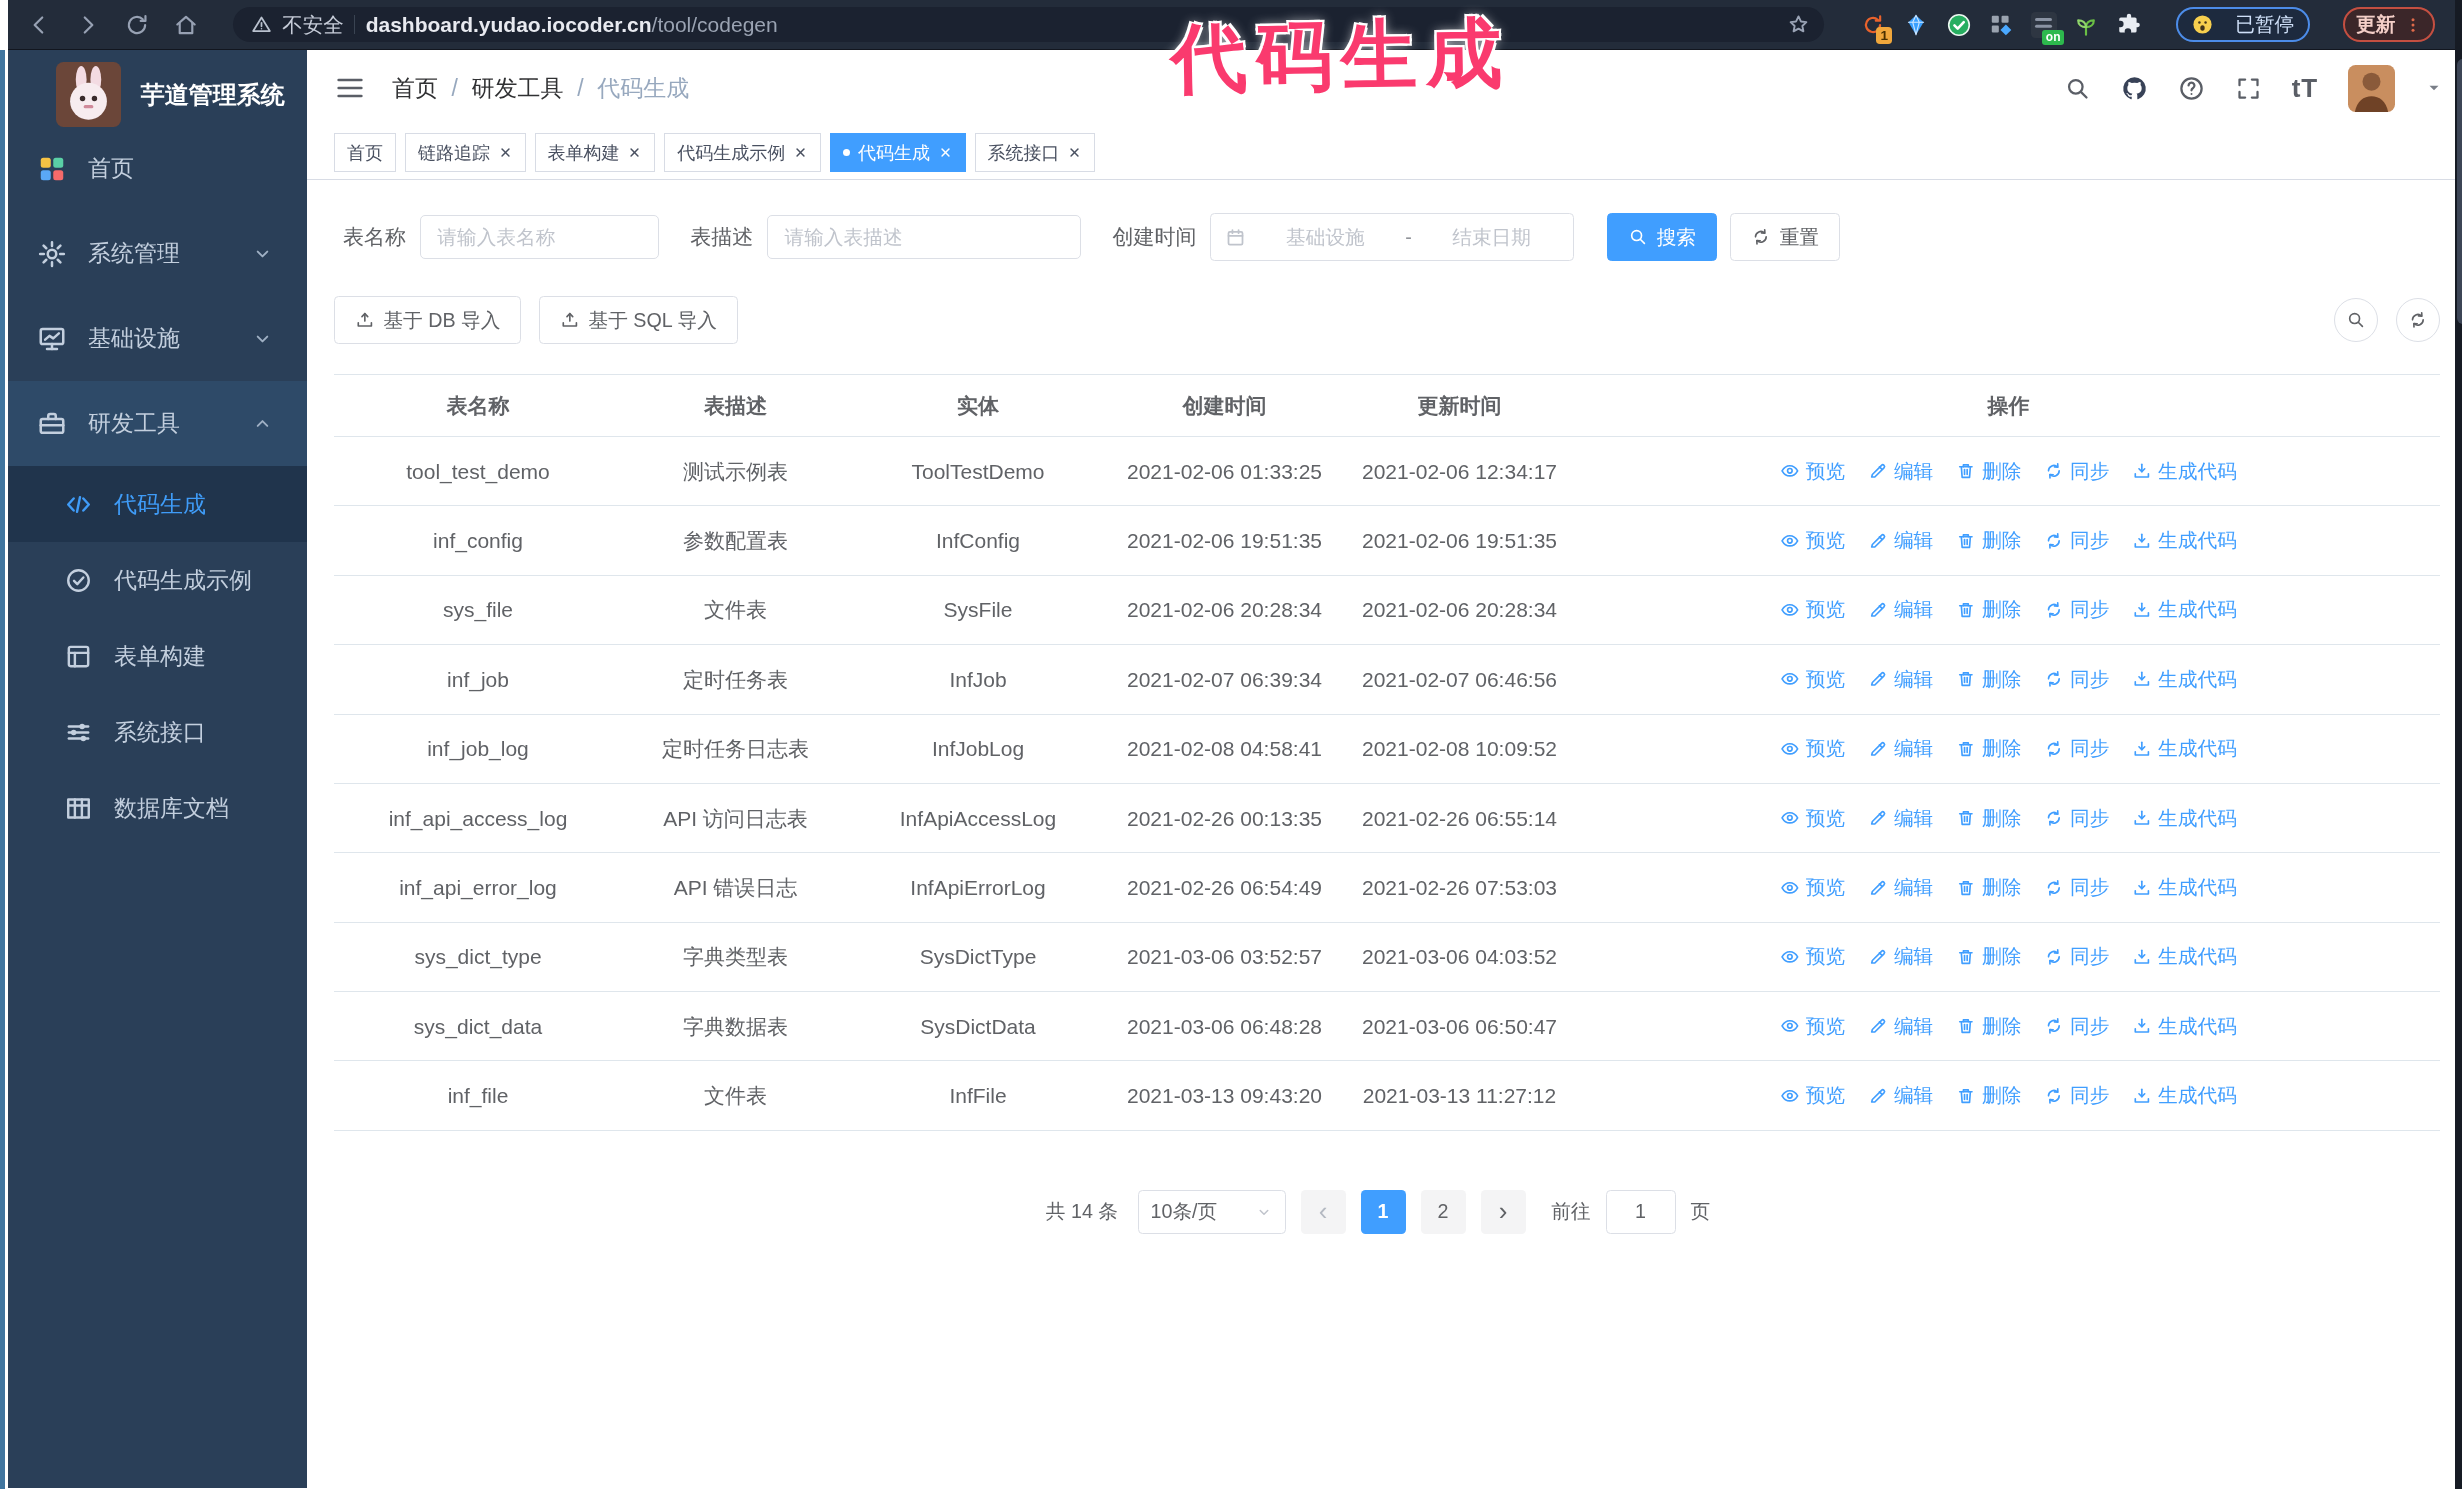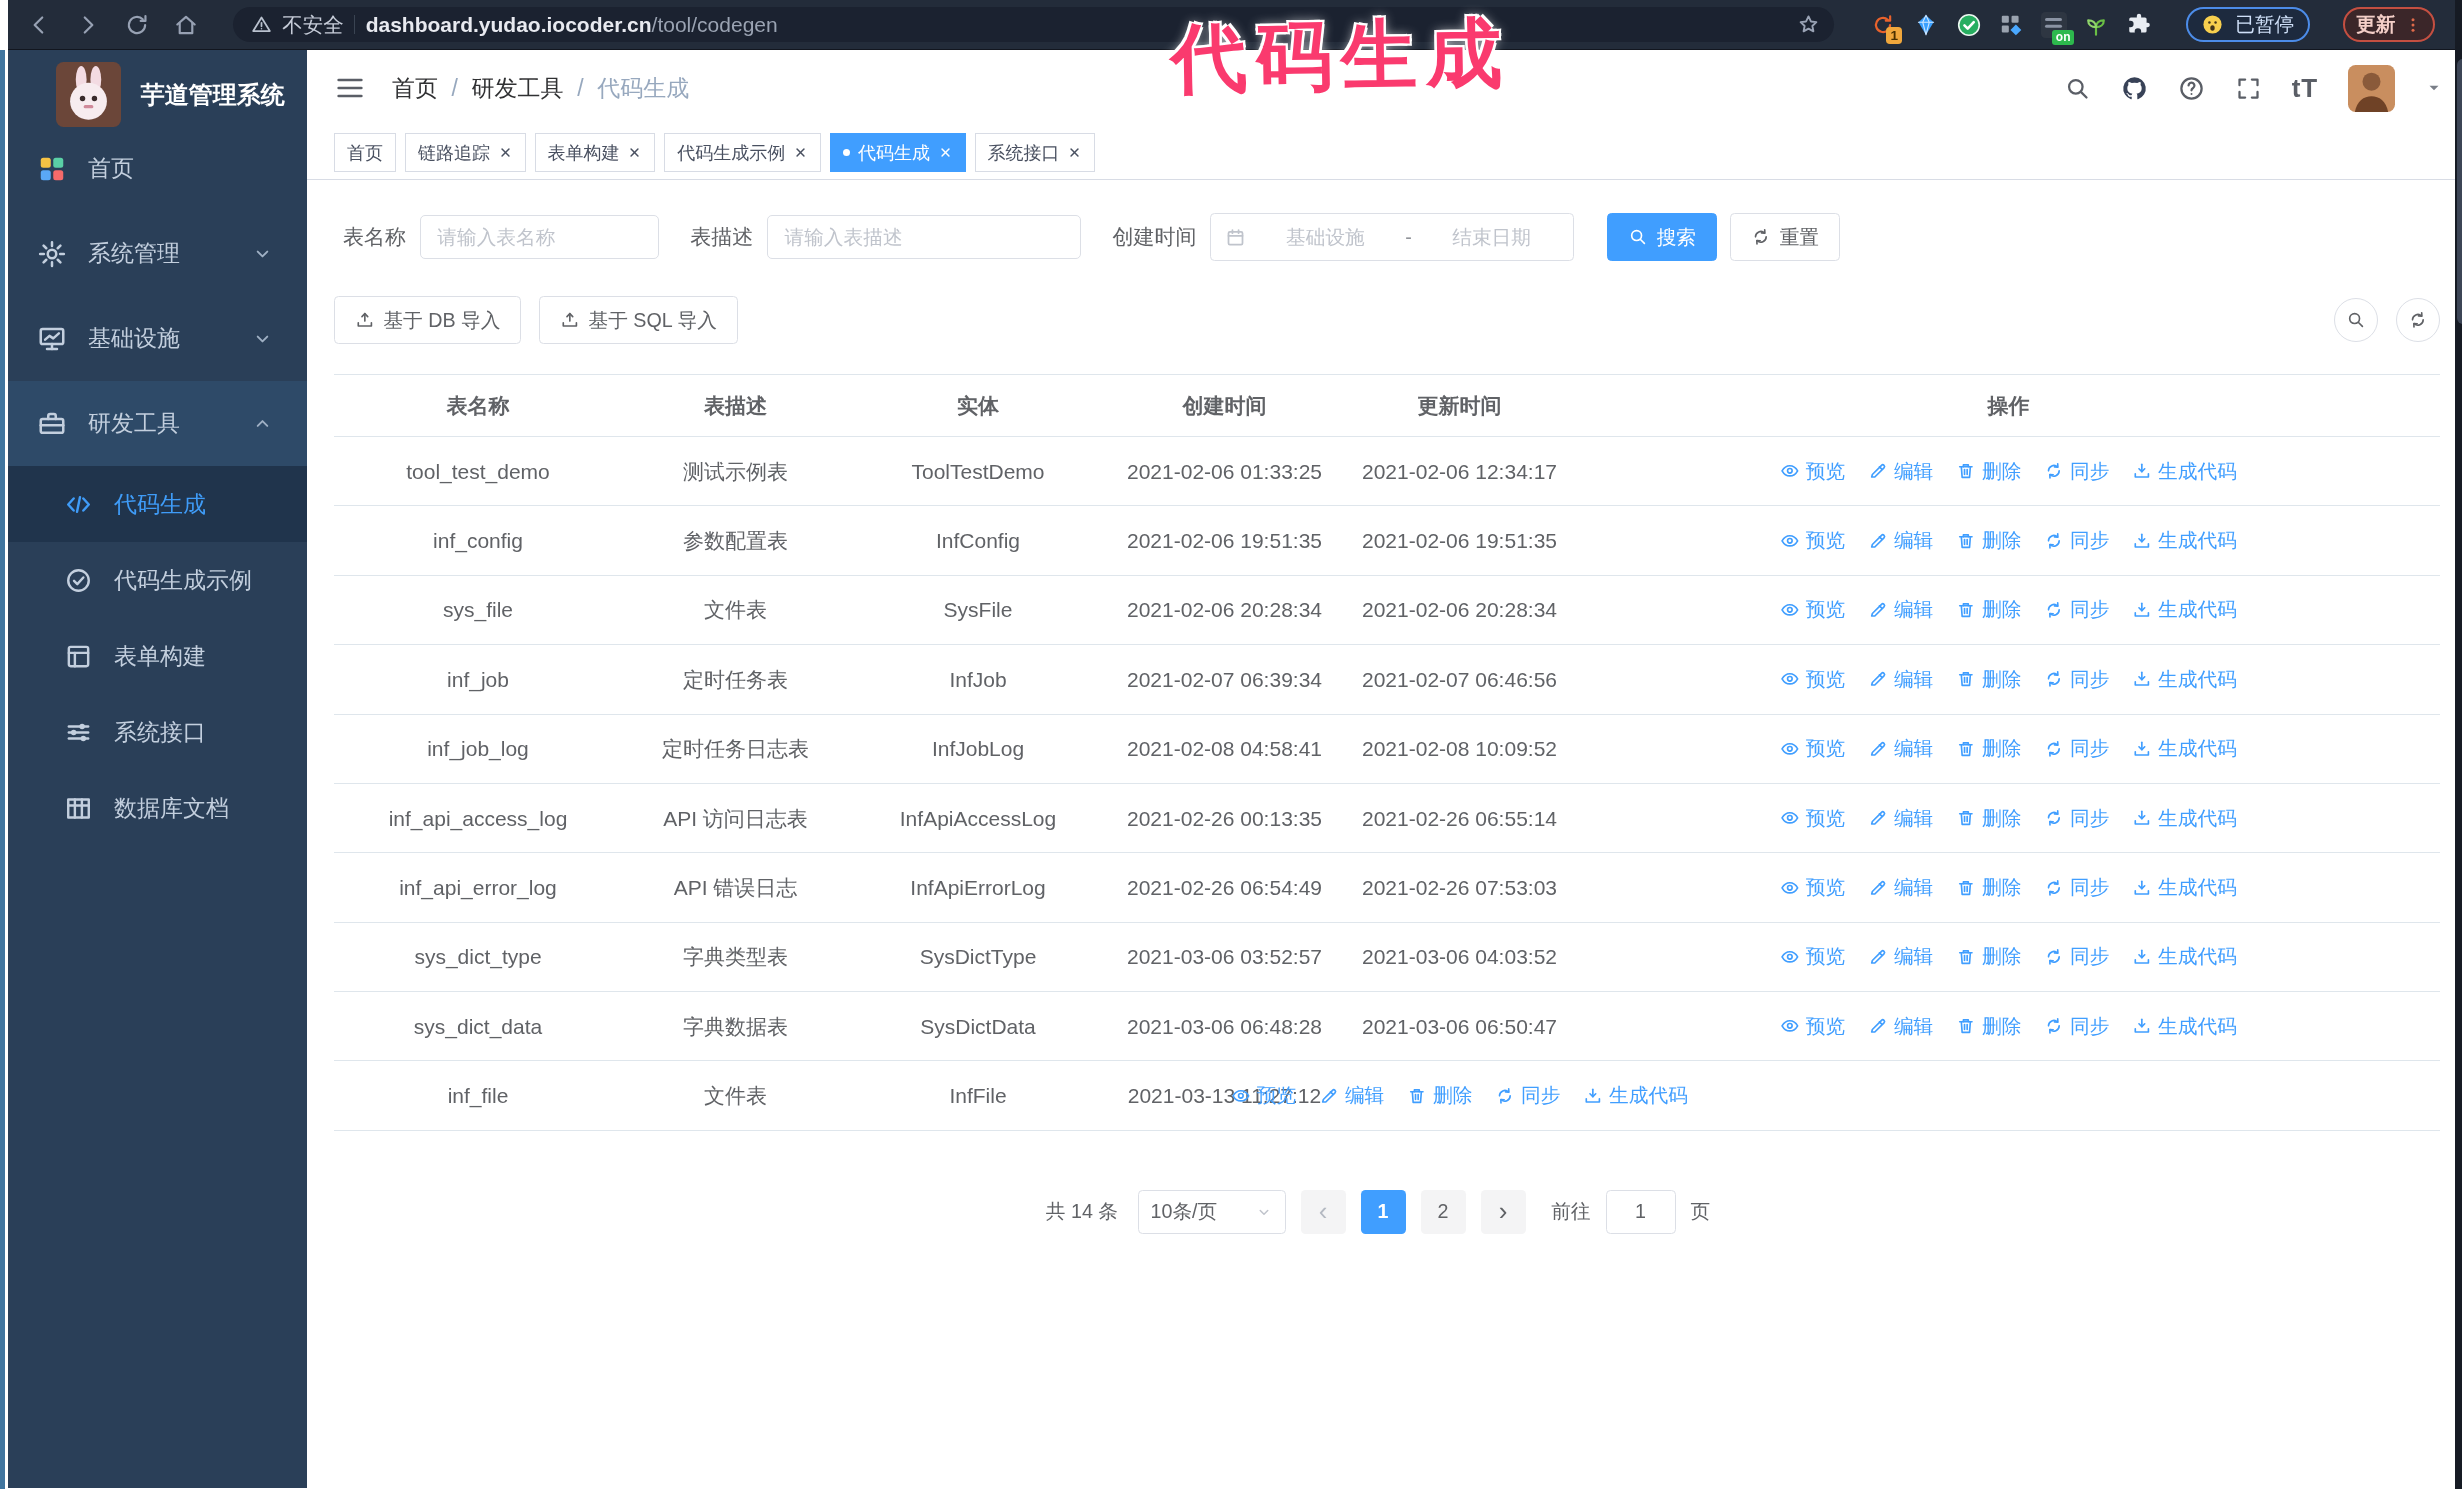--- a/index.html
+++ b/index.html
@@ -19,21 +19,21 @@
   .omni-star{margin-left:auto;width:23px;height:23px;color:#9aa3b5;}
   .exts{display:flex;align-items:center;gap:10.6px;}
   .ext{position:relative;width:32px;height:32px;display:flex;align-items:center;justify-content:center;}
   .ext svg{width:26px;height:26px;}
   .ext-badge{position:absolute;right:-3px;bottom:-3px;background:#f0a73c;color:#4a3000;font-size:13.6px;font-weight:bold;border-radius:3.8px;padding:0.8px 4.5px;line-height:15px;}
   .ext-dark{width:26px;height:26px;background:#2e3642;border-radius:4.5px;position:relative;}
   .ext-dark:before{content:"";position:absolute;left:4.5px;right:4.5px;top:6px;height:3px;background:#8a93a3;border-radius:1.5px;box-shadow:0 6.8px 0 #8a93a3;}
   .on-badge{position:absolute;right:-4.5px;bottom:-4.5px;background:#2db84d;color:#fff;font-size:12px;font-weight:bold;border-radius:3px;padding:0 3.8px;line-height:15px;}
   .puzzle{color:#e8ecf2;}
   .pill{display:flex;align-items:center;height:35px;border-radius:17.4px;box-sizing:border-box;}
-  .pill-paused{border:2.3px solid #4c8ce8;background:#1d2a3e;padding:0 13.6px;gap:11px;margin-left:7.6px;}
+  .pill-paused{border:2.3px solid #4c8ce8;background:#1d2a3e;padding:0 13.6px;gap:21px;margin-left:7.6px;}
   .pill-paused .face{width:23px;height:23px;}
   .pill-paused .lbl{font-size:19.7px;color:#cfe0f8;}
   .pill-update{border:2.3px solid #c44f41;background:#3b2629;padding:0 10.6px;gap:9px;margin-left:10.6px;}
   .pill-update .lbl{font-size:19.7px;font-weight:bold;color:#f4cfc8;}
   .pill-update .kebab{width:18px;height:18px;color:#e06a4a;}
 
   
   .annotation{position:absolute;left:1129px;top:6px;width:424px;text-align:center;z-index:60;font-size:76px;font-weight:800;letter-spacing:9px;color:#fa3a6e;transform:rotate(-1deg);
     text-shadow:-2.3px -2.3px 0 #fff,2.3px -2.3px 0 #fff,-2.3px 2.3px 0 #fff,2.3px 2.3px 0 #fff,0 0 12px rgba(255,255,255,.85);pointer-events:none;}
 
@@ -963,20 +963,21 @@
                       <use href="#i-download"></use>
                     </svg>
                     <span>生成代码</span>
                   </a>
                 </div>
               </div>
               <div class="trow">
                 <div class="td">inf_file</div>
                 <div class="td">文件表</div>
                 <div class="td">InfFile</div>
+                <div class="td">2021-03-13 09:43:20</div>
                 <div class="td">2021-03-13 11:27:12</div>
                 <div class="c-actions">
                   <a class="act">
                     <svg class="ic " viewBox="0 0 26 26" width="19.7" height="19.7">
                       <use href="#i-eye"></use>
                     </svg>
                     <span>预览</span>
                   </a>
                   <a class="act">
                     <svg class="ic " viewBox="0 0 26 26" width="19.7" height="19.7">

